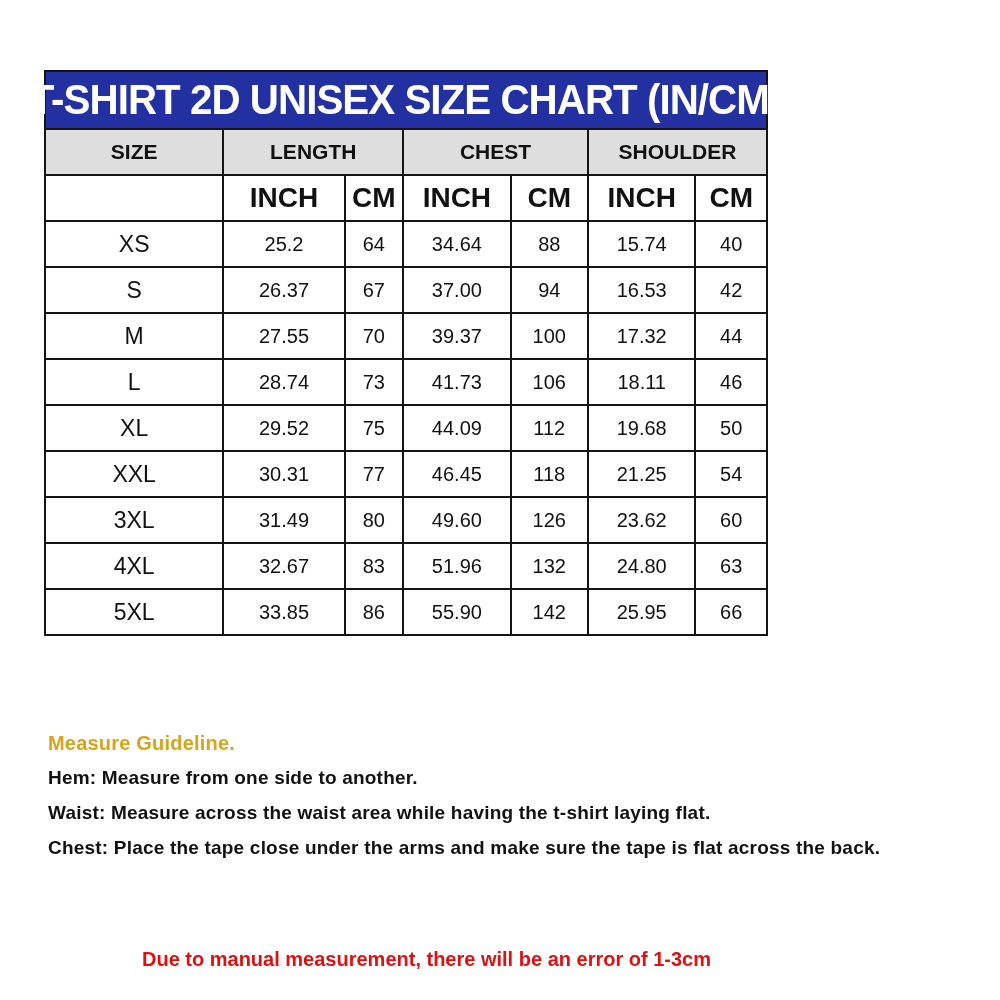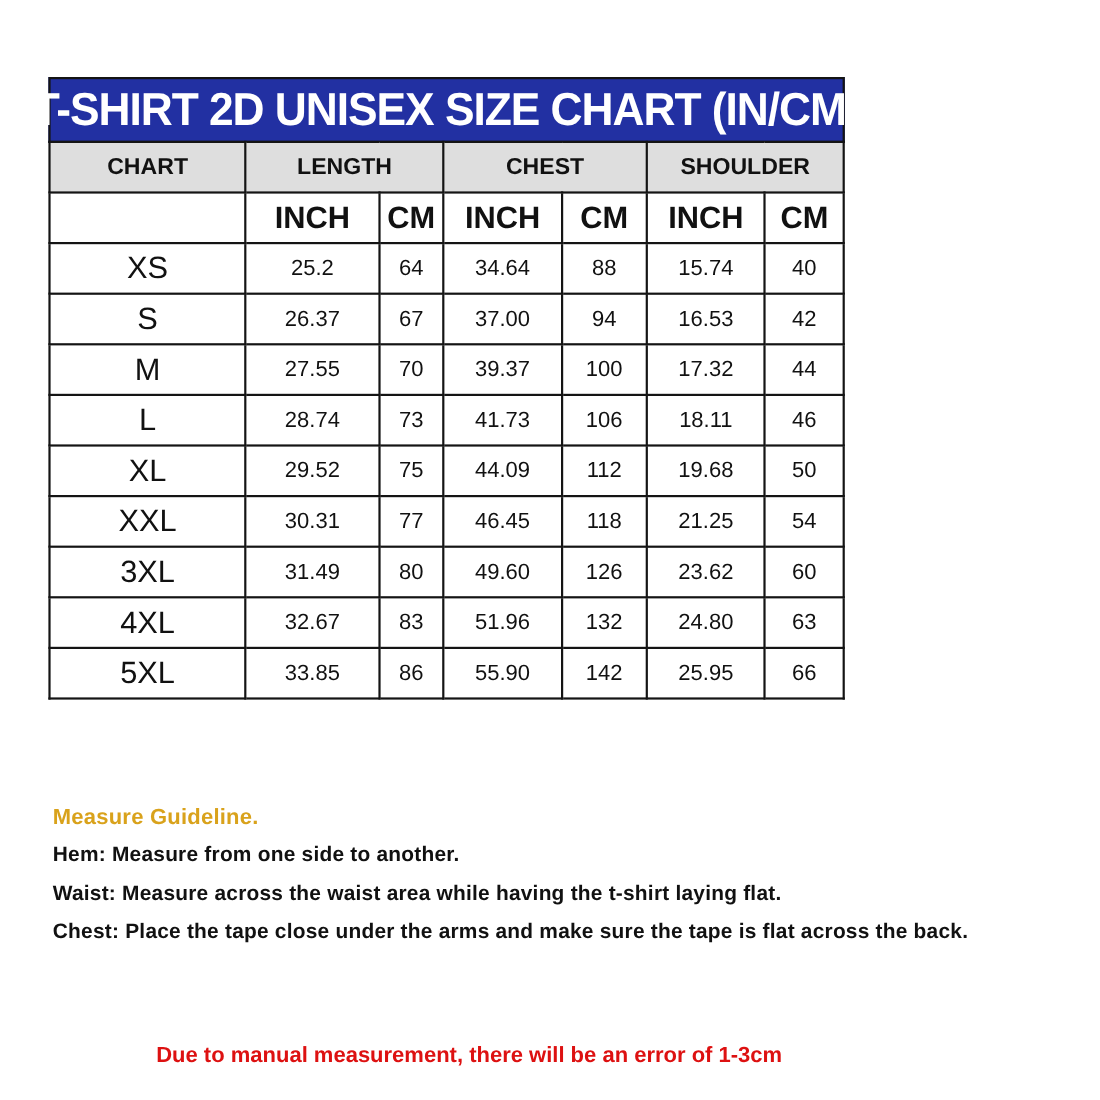--- a/index.html
+++ b/index.html
@@ -62,21 +62,21 @@
     background: #ffffff;
     font-weight: bold;
     font-size: 28px;
   }
   tbody td {
     background: #ffffff;
     font-weight: normal;
     font-size: 20px;
   }
   tbody td.size-cell {
-    font-size: 28px;
+    font-size: 23px;
     margin-left: 36px;
   }
   .guide {
     position: absolute;
     left: 48px;
     top: 732px;
     width: 910px;
   }
   .guide-heading {
     color: #D9A21B;
@@ -124,21 +124,21 @@
         <col style="width:24.7%">
         <col style="width:16.8%">
         <col style="width:8.1%">
         <col style="width:14.9%">
         <col style="width:10.7%">
         <col style="width:14.9%">
         <col style="width:9.9%">
       </colgroup>
       <thead>
         <tr class="group-row">
-          <th>CHART</th>
+          <th>SIZE</th>
           <th colspan="2">LENGTH</th>
           <th colspan="2">CHEST</th>
           <th colspan="2">SHOULDER</th>
         </tr>
         <tr class="unit-row">
           <th></th>
           <th>INCH</th>
           <th>CM</th>
           <th>INCH</th>
           <th>CM</th>

